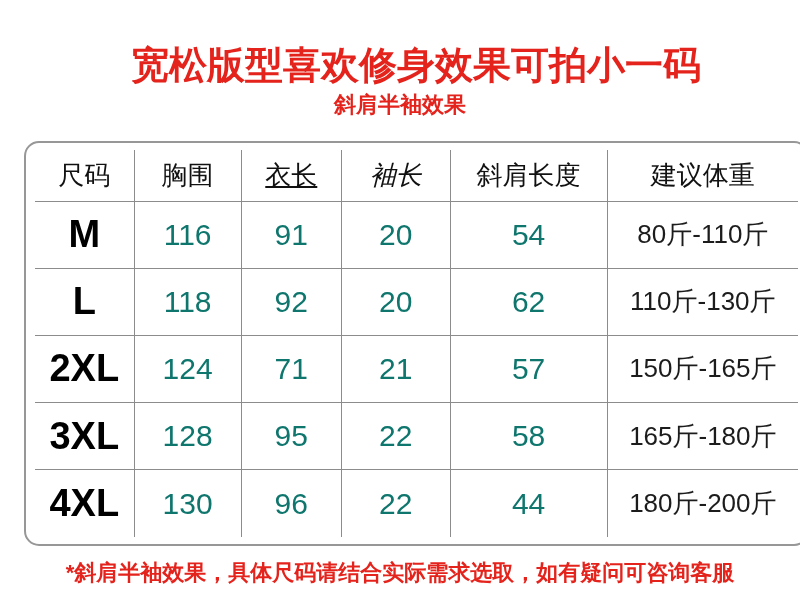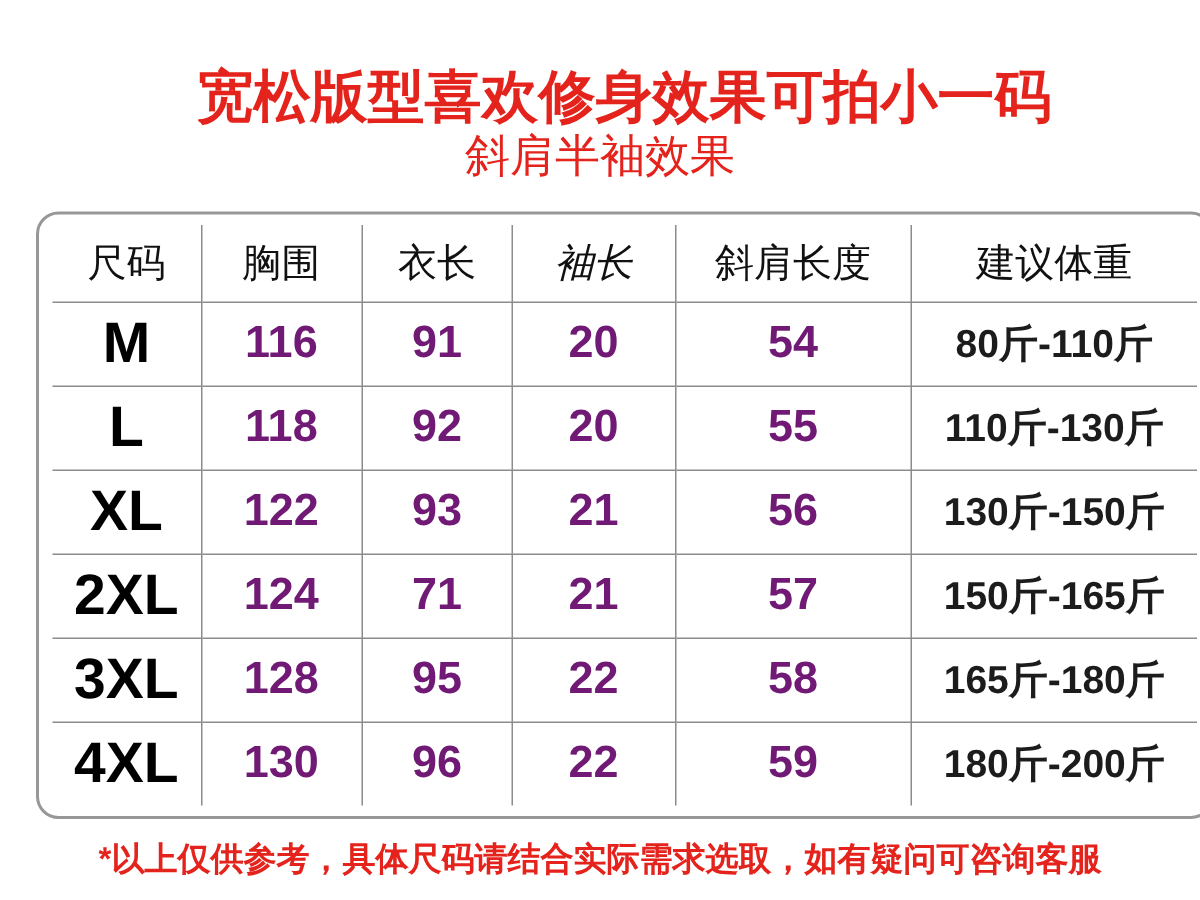--- a/index.html
+++ b/index.html
@@ -28,23 +28,23 @@
     color: #e4231c;
     letter-spacing: 0px;
   }
   .sub-title {
     position: absolute;
     top: 87px;
     left: 0;
     width: 100%;
     margin: 0;
     text-align: center;
-    font-size: 30px;
+    font-size: 22px;
     line-height: 36px;
-    font-weight: normal;
+    font-weight: bold;
     color: #e4231c;
   }
   .table-wrap {
     position: absolute;
     left: 24px;
     top: 141px;
     width: 785px;
     height: 405px;
     box-sizing: border-box;
     border: 2px solid #979797;
@@ -81,32 +81,32 @@
     font-weight: normal;
     color: #111111;
   }
   td.cell-size {
     font-size: 38px;
     font-weight: bold;
     color: #000000;
   }
   td.cell-num {
     font-size: 30px;
-    font-weight: bold;
-    color: #701a75;
+    font-weight: normal;
+    color: #0f766e;
   }
   td.cell-weight {
     font-size: 26px;
-    font-weight: bold;
+    font-weight: normal;
     color: #1c1c1c;
     margin-top: 20px;
   }
   .col-size   { width: 13.0%; }
   .col-bust   { width: 14.0%; }
-  .col-length { width: 13.1%; }
+  .col-length { width: 13.1%; text-decoration: underline; }
   .col-sleeve { width: 14.2%; font-style: italic; }
   .col-slant  { width: 20.6%; }
   .col-weight { width: 25.1%; }
 
   .footer-note {
     position: absolute;
     top: 558px;
     left: 0;
     width: 100%;
     margin: 0;
@@ -144,30 +144,22 @@
           <td class="cell-num">91</td>
           <td class="cell-num">20</td>
           <td class="cell-num">54</td>
           <td class="cell-weight">80斤-110斤</td>
         </tr>
         <tr>
           <td class="cell-size">L</td>
           <td class="cell-num">118</td>
           <td class="cell-num">92</td>
           <td class="cell-num">20</td>
-          <td class="cell-num">55</td>
+          <td class="cell-num">62</td>
           <td class="cell-weight">110斤-130斤</td>
-        </tr>
-        <tr>
-          <td class="cell-size">XL</td>
-          <td class="cell-num">122</td>
-          <td class="cell-num">93</td>
-          <td class="cell-num">21</td>
-          <td class="cell-num">56</td>
-          <td class="cell-weight">130斤-150斤</td>
         </tr>
         <tr>
           <td class="cell-size">2XL</td>
           <td class="cell-num">124</td>
           <td class="cell-num">71</td>
           <td class="cell-num">21</td>
           <td class="cell-num">57</td>
           <td class="cell-weight">150斤-165斤</td>
         </tr>
         <tr>
@@ -176,22 +168,22 @@
           <td class="cell-num">95</td>
           <td class="cell-num">22</td>
           <td class="cell-num">58</td>
           <td class="cell-weight">165斤-180斤</td>
         </tr>
         <tr>
           <td class="cell-size">4XL</td>
           <td class="cell-num">130</td>
           <td class="cell-num">96</td>
           <td class="cell-num">22</td>
-          <td class="cell-num">59</td>
+          <td class="cell-num">44</td>
           <td class="cell-weight">180斤-200斤</td>
         </tr>
       </tbody>
     </table>
   </div>
 
-  <p class="footer-note">*以上仅供参考，具体尺码请结合实际需求选取，如有疑问可咨询客服</p>
+  <p class="footer-note">*斜肩半袖效果，具体尺码请结合实际需求选取，如有疑问可咨询客服</p>
 
 </div>
 
 </body></html>

